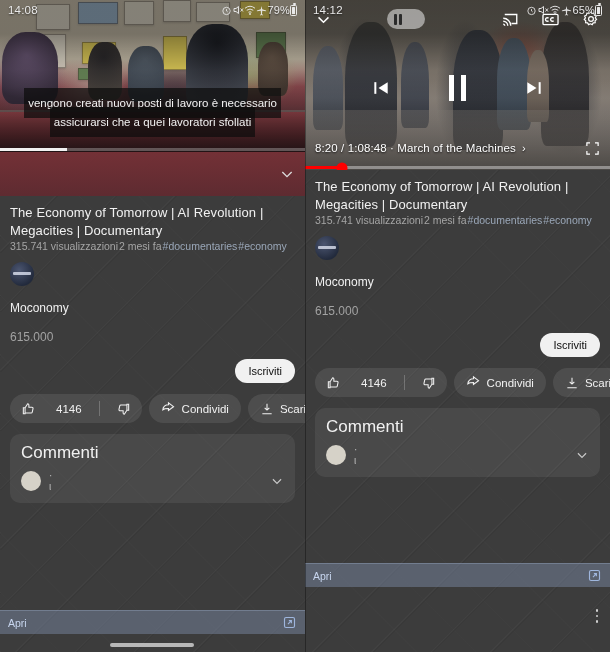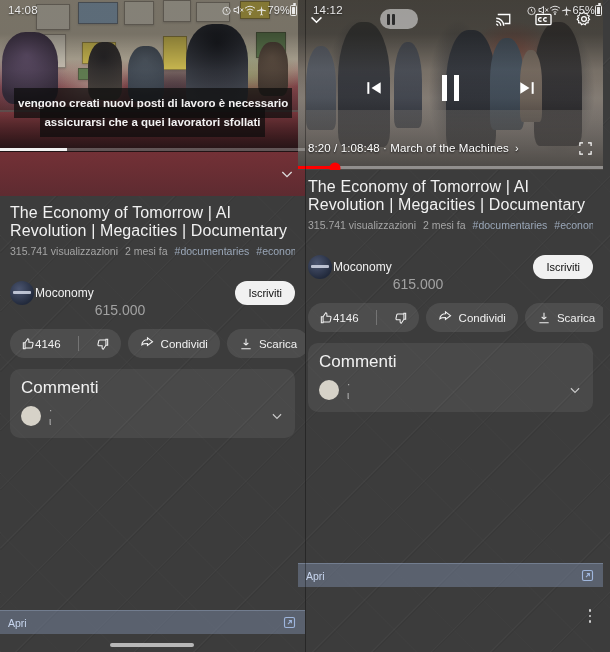--- a/index.html
+++ b/index.html
@@ -14,21 +14,21 @@
     background-color: #3c3c3c;
     background-image:
       repeating-linear-gradient(45deg, rgba(255,255,255,0.022) 0 1px, transparent 1px 42px),
       repeating-linear-gradient(-45deg, rgba(255,255,255,0.022) 0 1px, transparent 1px 42px),
       repeating-linear-gradient(45deg, rgba(0,0,0,0.05) 0 1px, transparent 1px 42px),
       repeating-linear-gradient(-45deg, rgba(0,0,0,0.05) 0 1px, transparent 1px 42px);
     background-position: 0 0, 0 0, 1px 1px, 1px 1px;
   }
   .pane { position: absolute; top: 0; height: 652px; width: 305px; overflow: hidden; }
   .pane-left { left: 0; }
-  .pane-right { left: 298px; }
+  .pane-right { left: 305px; }
 
   
   .statusbar {
     position: relative; height: 20px; width: 100%;
     display: flex; align-items: center; padding: 0 8px;
     color: #e9e9e9; font-size: 11px; letter-spacing: .2px;
     z-index: 40;
     text-shadow: 0 1px 2px rgba(0,0,0,.6);
   }
   .sb-clock { font-size: 11.5px; }
@@ -144,21 +144,21 @@
   .scrub .knob {
     position: absolute; top: 50%; width: 11px; height: 11px; border-radius: 50%;
     background: #ff0000; transform: translate(-50%, -50%);
   }
   .caption-box {
     position: absolute; left: 0; right: 0; top: 113px; z-index: 14;
     text-align: center; padding: 0 14px;
   }
   .caption-box span {
     background: rgba(12,12,12,.72); color: #f2f2f2; font-size: 11.5px;
-    line-height: 17px; padding: 9px 4px; box-decoration-break: clone; font-weight: bold;
+    line-height: 17px; padding: 9px 4px; box-decoration-break: clone;
     -webkit-box-decoration-break: clone;
   }
   .ad-progress {
     position: absolute; left: 0; bottom: 1px; height: 3px; z-index: 14;
     background: #f1f1f1;
   }
   .ad-track { position: absolute; left: 0; right: 0; bottom: 1px; height: 3px; background: rgba(255,255,255,.28); z-index: 13; }
 
   .ad-band {
     position: relative; width: 100%; height: 44px;
@@ -167,61 +167,61 @@
     padding: 0 10px 0 12px; gap: 10px;
   }
   .learn-more {
     background: #6ab7f5; color: #101010; font-size: 11.5px;
     border: none; border-radius: 14px; padding: 6px 14px; cursor: pointer;
   }
 
   
   .details { padding: 8px 10px 0 10px; position: relative; z-index: 2; }
   .vtitle {
-    color: #f1f1f1; font-size: 16px; line-height: 18px; font-weight: 400;
+    color: #f1f1f1; font-size: 13px; line-height: 18px; font-weight: 400;
     letter-spacing: .1px;
   }
   .vmeta {
-    margin-top: 5px; display: flex; align-items: center; gap: 7px;
+    display: flex; align-items: center; gap: 1px;
     color: #a5a5a5; font-size: 10.5px; white-space: nowrap; overflow: hidden;
   }
   .vmeta .tag { color: #9aa7b8; }
 
   .channel-row {
-    margin-top: 10px; display: flex; align-items: center; gap: 1px;
+    margin-top: 10px; display: flex; gap: 15px; flex-direction: column;
   }
   .avatar {
     width: 24px; height: 24px; border-radius: 50%;
     background: radial-gradient(circle at 38% 34%, #4b5570, #222a3c 72%);
     position: relative; flex: none; overflow: hidden;
   }
   .avatar:after {
     content: ""; position: absolute; left: 3px; right: 3px; top: 10px; height: 3px;
     background: rgba(220,225,240,.8); border-radius: 1px;
   }
   .ch-name { color: #f0f0f0; font-size: 12px; }
-  .ch-subs { color: #a2a2a2; font-size: 14px; margin-top: 35px; }
+  .ch-subs { color: #a2a2a2; font-size: 12px; }
   .subscribe {
     margin-left: auto; background: #f1f1f1; color: #0d0d0d;
     border: none; border-radius: 14px; font-size: 11px; padding: 6px 13px; cursor: pointer;
   }
 
   
   .actions {
     margin-top: 11px; display: flex; gap: 7px; padding-left: 10px;
     overflow: hidden; position: relative; z-index: 2;
   }
   .chip {
     display: flex; align-items: center; gap: 6px; flex: none;
     background: rgba(255,255,255,.09); color: #f1f1f1;
     border: none; border-radius: 15px; height: 29px; padding: 0 12px;
     font-size: 11.5px; cursor: pointer; white-space: nowrap;
   }
   .chip.split { padding: 0; }
-  .chip .seg { display: flex; align-items: center; gap: 0; padding: 0 11px; height: 29px; }
+  .chip .seg { display: flex; align-items: center; gap: 21px; padding: 0 11px; height: 29px; }
   .chip .divider { width: 1px; height: 15px; background: rgba(255,255,255,.22); }
 
   
   .comments {
     margin: 11px 10px 0 10px; background: rgba(255,255,255,.07);
     border-radius: 10px; padding: 9px 11px 11px 11px; position: relative; z-index: 2;
   }
   .comments-title { color: #f1f1f1; font-size: 17px; }
   .comment-row { margin-top: 7px; display: flex; align-items: center; gap: 8px; }
   .c-avatar { width: 20px; height: 20px; border-radius: 50%; background: #d6d2c8; flex: none; }

